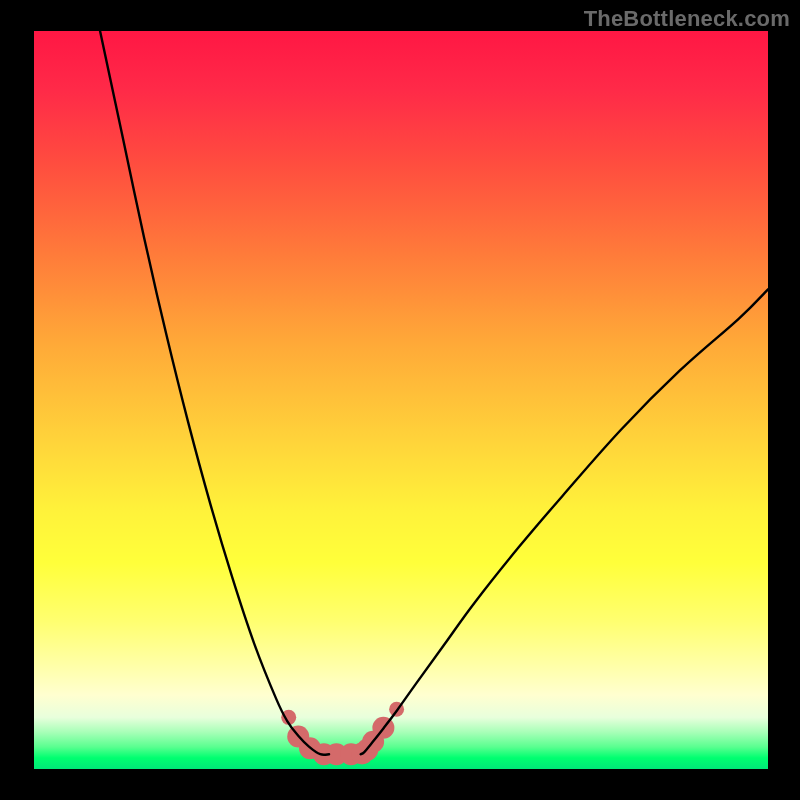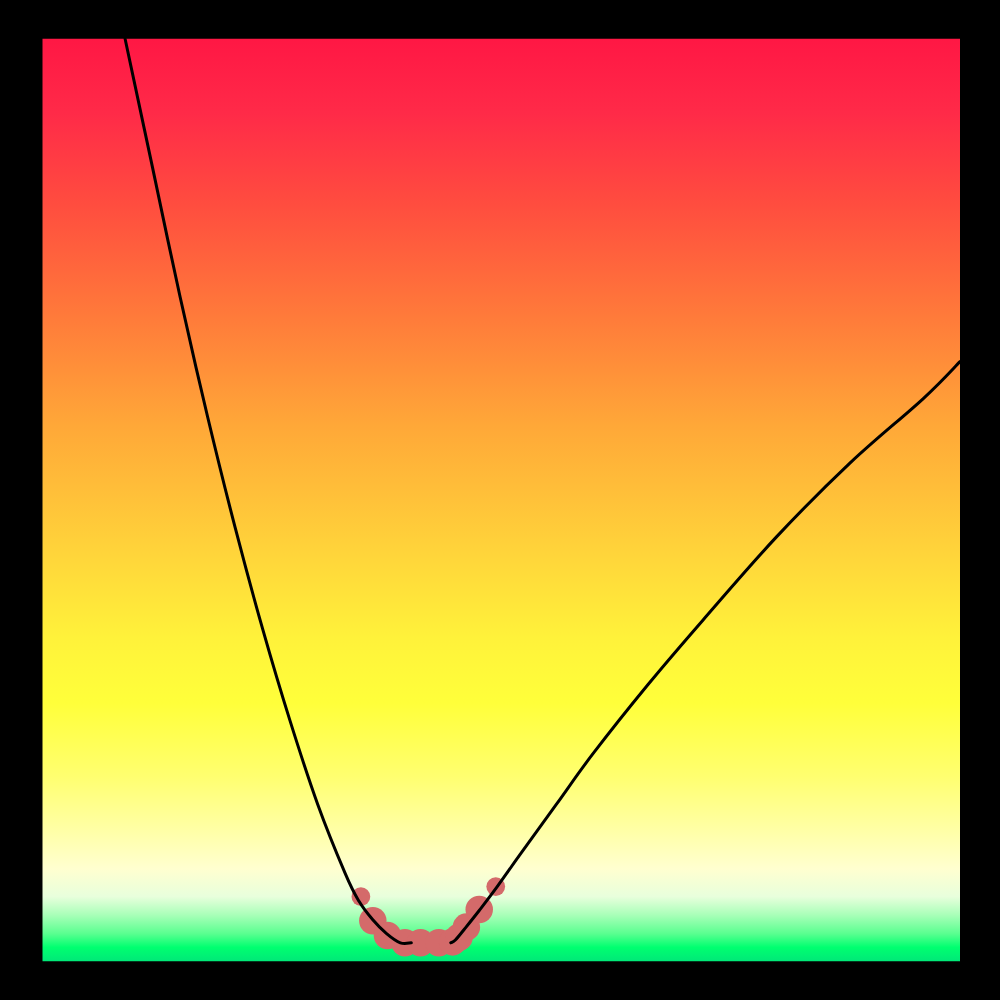--- a/index.html
+++ b/index.html
@@ -55,20 +55,21 @@
     width: 800px;
     height: 800px;
     pointer-events: none;
   }
 </style>
 </head>
 <body>
 
 <div class="container">
   <div class="plot-area"></div>
+  <div class="watermark">TheBottleneck.com</div>
   <svg class="curves" viewBox="0 0 800 800">
     <g id="marker-layer">
         <circle cx="288.70" cy="717.34" r="7.5" fill="#d46a6a"></circle>
         <circle cx="298.24" cy="736.53" r="11" fill="#d46a6a"></circle>
         <circle cx="309.98" cy="748.34" r="11" fill="#d46a6a"></circle>
         <circle cx="323.93" cy="754.24" r="11" fill="#d46a6a"></circle>
         <circle cx="336.41" cy="754.24" r="11" fill="#d46a6a"></circle>
         <circle cx="351.09" cy="754.24" r="11" fill="#d46a6a"></circle>
         <circle cx="362.10" cy="753.50" r="11" fill="#d46a6a"></circle>
         <circle cx="367.24" cy="749.81" r="11" fill="#d46a6a"></circle>

